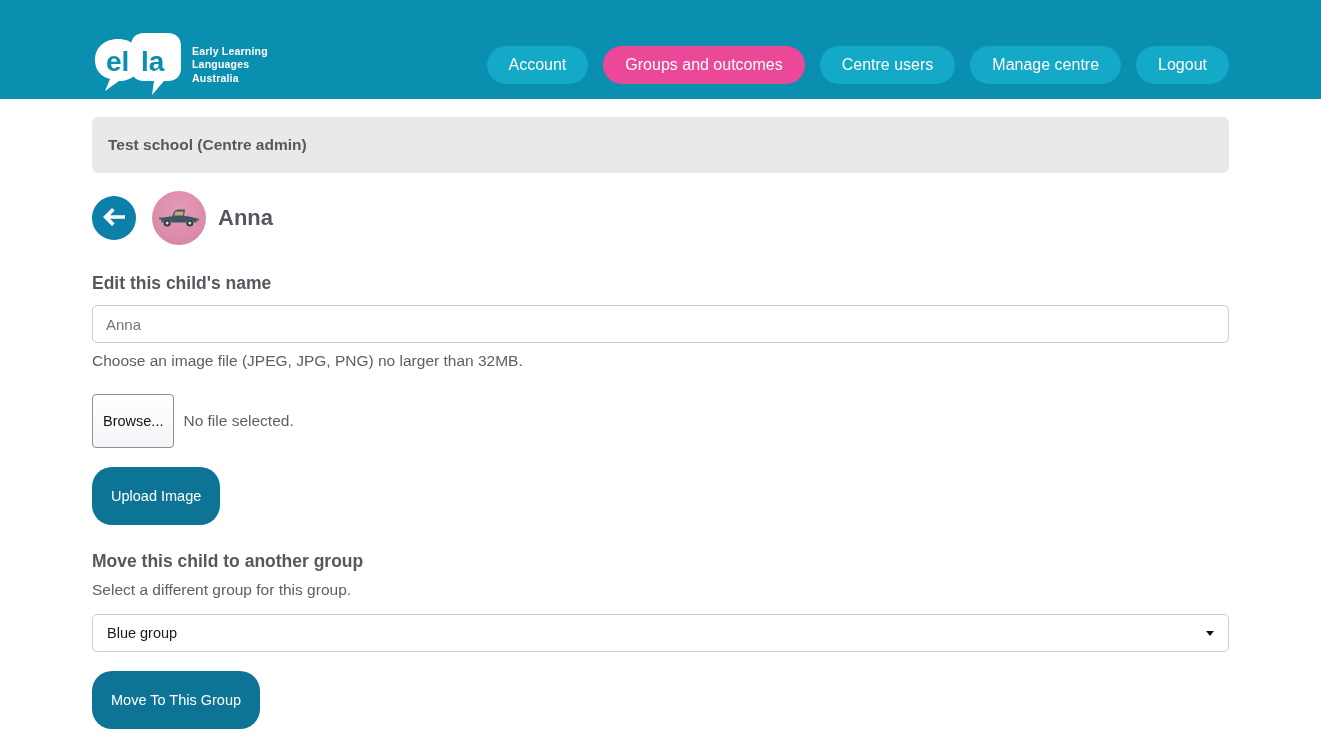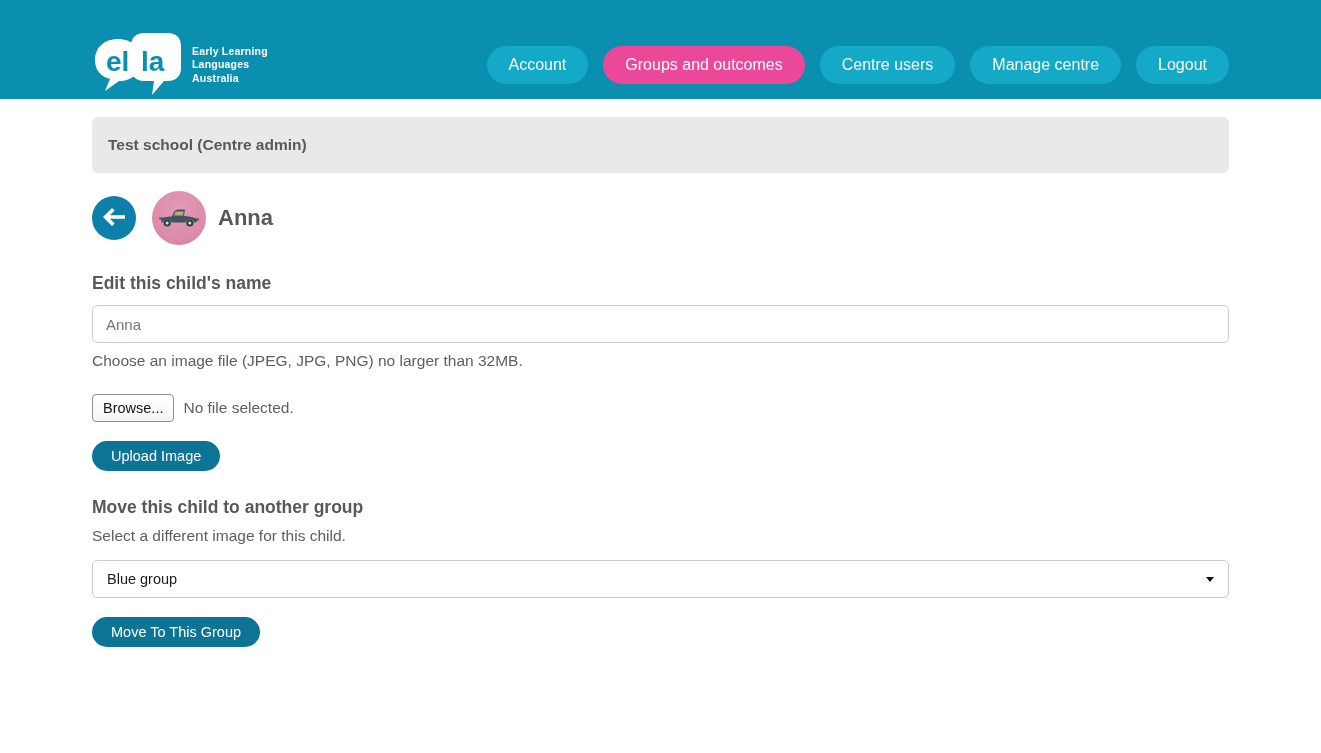--- a/index.html
+++ b/index.html
@@ -98,36 +98,36 @@
     font-size: 15px;
     color: #6f7880;
     outline: none;
   }
 
   .file-row { display: flex; align-items: center; margin-top: 24px; }
   .browse-btn {
     background: linear-gradient(#ffffff, #f5f5f7);
     border: 1px solid #8f8f9d;
     border-radius: 4px;
-    padding: 5px 10px;
+    padding: 18px 10px;
     font-family: "Liberation Sans", sans-serif;
     font-size: 14.5px;
     color: #15141a;
     cursor: pointer;
   }
   .file-status { margin-left: 9px; font-size: 15.5px; color: #5b6167; }
 
   .teal-btn {
     margin-top: 19px;
     background: #0e7496;
     border: none;
     color: #ffffff;
     font-family: "Liberation Sans", sans-serif;
     font-size: 14.5px;
-    padding: 7px 19px;
+    padding: 21px 19px;
     border-radius: 20px;
     cursor: pointer;
   }
 
   .select-box {
     margin-top: 15px;
     width: 100%;
     height: 38px;
     border: 1px solid #cccccc;
     border-radius: 5px;
@@ -219,21 +219,21 @@
 
   <div class="file-row">
     <button class="browse-btn">Browse...</button>
     <span class="file-status">No file selected.</span>
   </div>
 
   <button class="teal-btn">Upload Image</button>
 
   
   <h2 class="section-heading mt-26">Move this child to another group</h2>
-  <p class="section-desc">Select a different image for this child.</p>
+  <p class="section-desc">Select a different group for this group.</p>
 
   <div class="select-box">
     <span>Blue group</span>
     <span class="caret-down"></span>
   </div>
 
   <button class="teal-btn">Move To This Group</button>
 
 </main>
 

